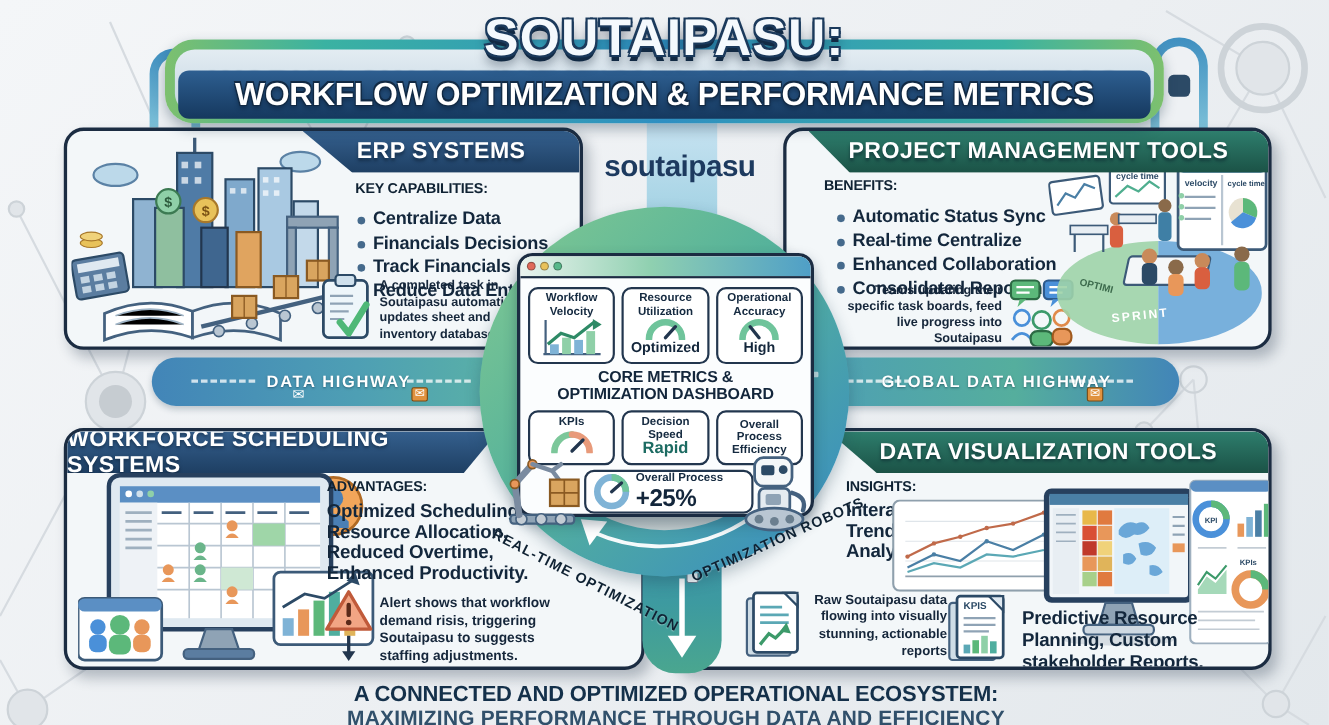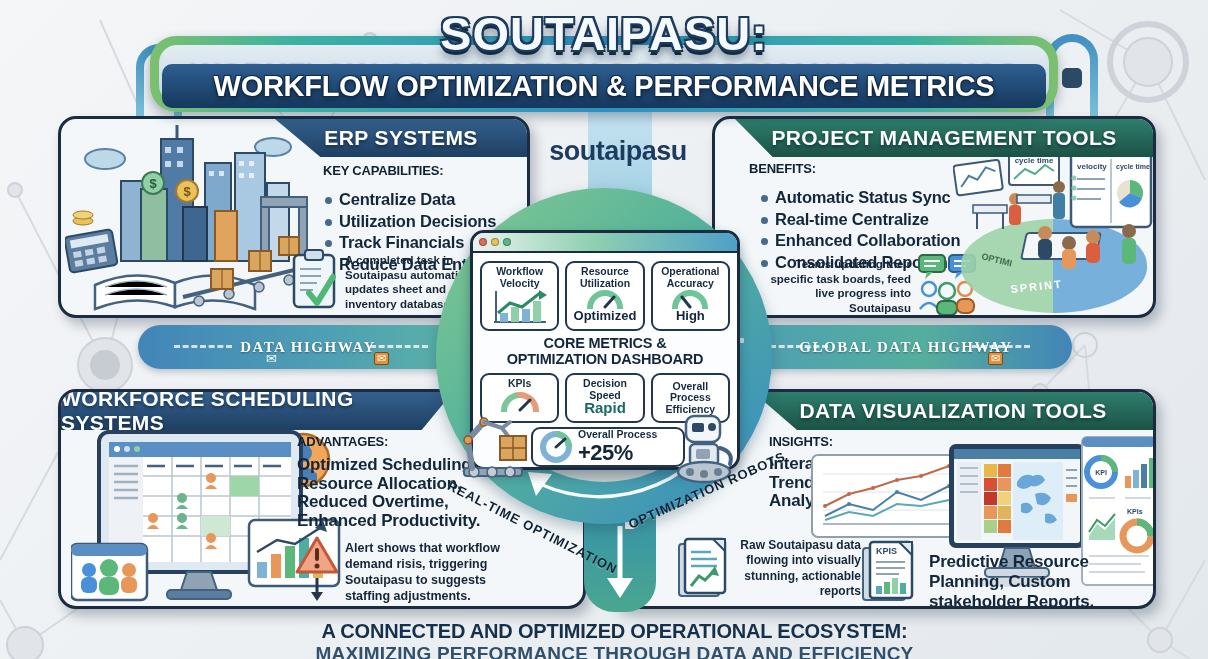--- a/index.html
+++ b/index.html
@@ -19,21 +19,21 @@
     border-radius:18px 18px 0 0;background:#eef1f4;}
   .arch .tile{position:absolute;left:50%;top:34px;width:20px;height:20px;margin-left:-10px;
     border-radius:5px;background:#2c4a66;}
 
   
   .band{position:absolute;z-index:2;}
   #band-top{left:588px;top:104px;width:64px;height:110px;
     background:linear-gradient(180deg,#c4e2f2,#8ec9de);opacity:.85;border-radius:0 0 18px 18px;}
   #band-left,#band-right{height:44px;top:325px;display:flex;align-items:center;justify-content:center;
     background:linear-gradient(90deg,#4285b8,#4e9fb4 55%,#5cb4a4);
-    box-shadow:0 3px 6px rgba(30,60,80,.25);font-family:Liberation Serif, serif;}
+    box-shadow:0 3px 6px rgba(30,60,80,.25);}
   #band-left{left:138px;width:340px;border-radius:22px 0 0 22px;}
   #band-right{left:740px;width:332px;border-radius:0 22px 22px 0;
     background:linear-gradient(90deg,#4e9fb4,#55ae9d 55%,#4285b8);}
   .band-label{color:#fff;font-weight:800;font-size:15px;letter-spacing:1.5px;
     text-shadow:0 1px 2px rgba(10,40,60,.5);white-space:nowrap;}
   .band .dash{position:absolute;top:20px;width:58px;border-top:3px dashed rgba(255,255,255,.75);}
   .envelope{position:absolute;font-size:13px;line-height:1;color:#fff;}
   .envelope.orange{color:#fff;background:#e0923f;border:1px solid #7a4a12;border-radius:2px;
     padding:0 2px;font-size:11px;}
   #band-bottom{left:584px;top:452px;width:72px;height:160px;z-index:2;
@@ -259,21 +259,21 @@
       </g>
       <g stroke="#8a5a22" stroke-width="1.2">
           <line x1="157" y1="144" x2="157" y2="164"></line>
           <line x1="195" y1="126" x2="195" y2="146"></line>
           <line x1="224" y1="112" x2="224" y2="130"></line>
         </g>
     </svg>
     <div class="abs subhead" style="left:262px;top:44px;">KEY CAPABILITIES:</div>
     <ul class="bullets abs" style="left:262px;top:64px;">
       <li>Centralize Data</li>
-      <li>Utilization Decisions</li>
+      <li>Financials Decisions</li>
       <li>Track Financials</li>
       <li>Reduce Data Entry</li>
     </ul>
     <svg class="abs" style="left:230px;top:130px;" width="46" height="62" viewBox="0 0 46 62">
       <rect x="3" y="6" width="40" height="52" rx="5" fill="#eef6fa" stroke="#2c4a66" stroke-width="2.5"></rect>
       <rect x="14" y="1" width="18" height="10" rx="3" fill="#cfe0ec" stroke="#2c4a66" stroke-width="2"></rect>
       <g stroke="#8fa3b5" stroke-width="2">
           <line x1="9" y1="20" x2="30" y2="20"></line>
           <line x1="9" y1="27" x2="30" y2="27"></line>
           <line x1="9" y1="34" x2="26" y2="34"></line>

